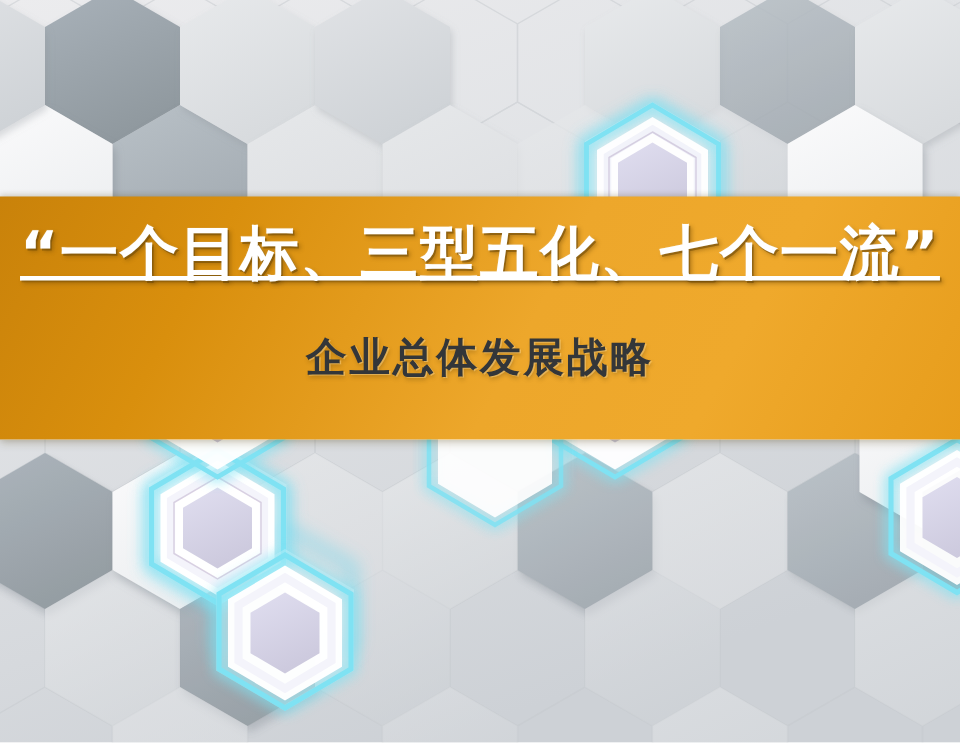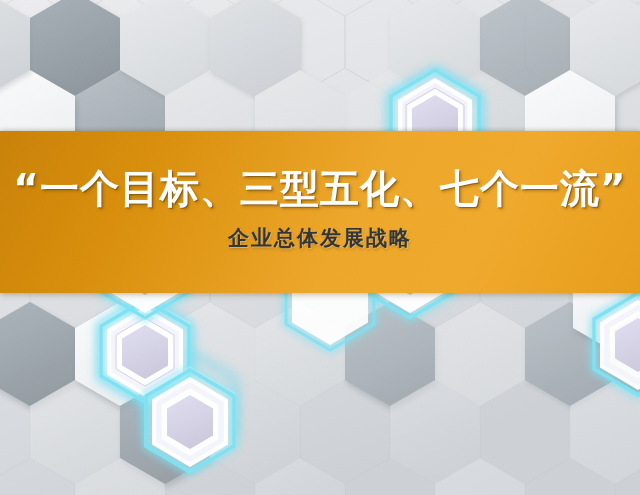--- a/index.html
+++ b/index.html
@@ -51,33 +51,34 @@
     line-height: 1;
     letter-spacing: 1px;
     color: #ffffff;
     white-space: nowrap;
     text-shadow:
       1px 1px 0 rgba(110,72,6,0.55),
       2px 2px 3px rgba(110,72,6,0.45),
       0 0 1px rgba(255,255,255,0.4);
     margin: 0 0 18px 0;
     transform: translateY(-4px);
+    text-decoration: underline;
   }
   .title-sub {
     font-family: "DejaVu Sans", "Liberation Sans", sans-serif;
     font-weight: bold;
-    font-size: 21px;
+    font-size: 27px;
     line-height: 1;
     letter-spacing: 2px;
     color: #333639;
     white-space: nowrap;
     text-shadow:
       1px 1px 0 rgba(255,220,150,0.45),
       1px 2px 3px rgba(90,60,10,0.30);
-    margin: 0;
+    margin: 16px;
     transform: translateY(-2px);
   }
 </style>
 </head>
 <body>
 
 <div id="slide">
 
   <svg id="hex-bg" viewBox="0 0 640 495" preserveAspectRatio="none" xmlns="http://www.w3.org/2000/svg">
     <defs>

